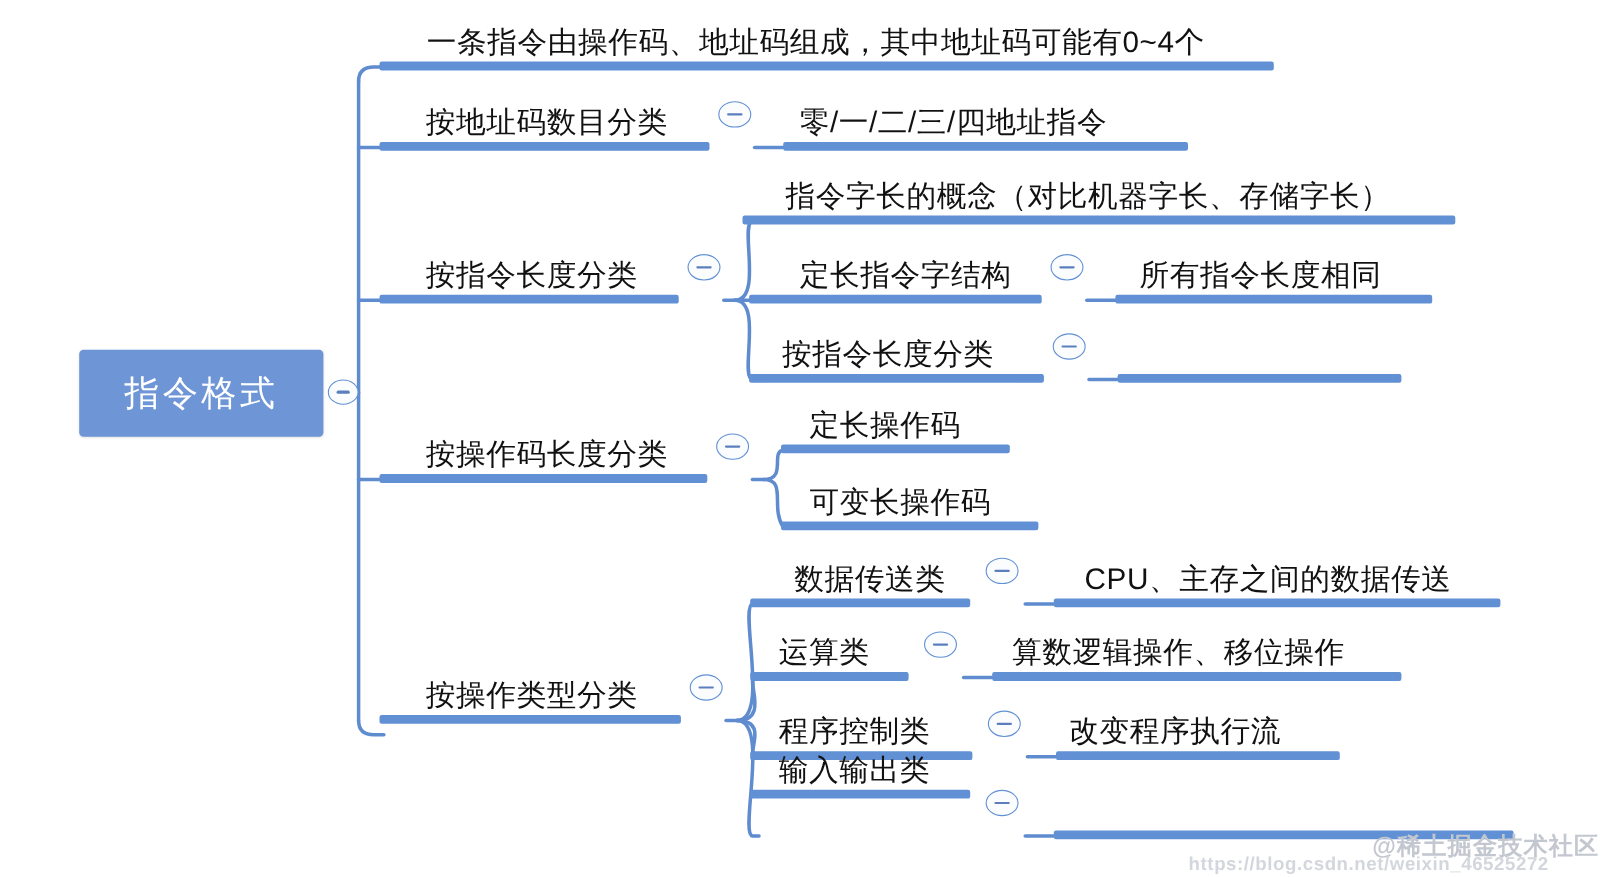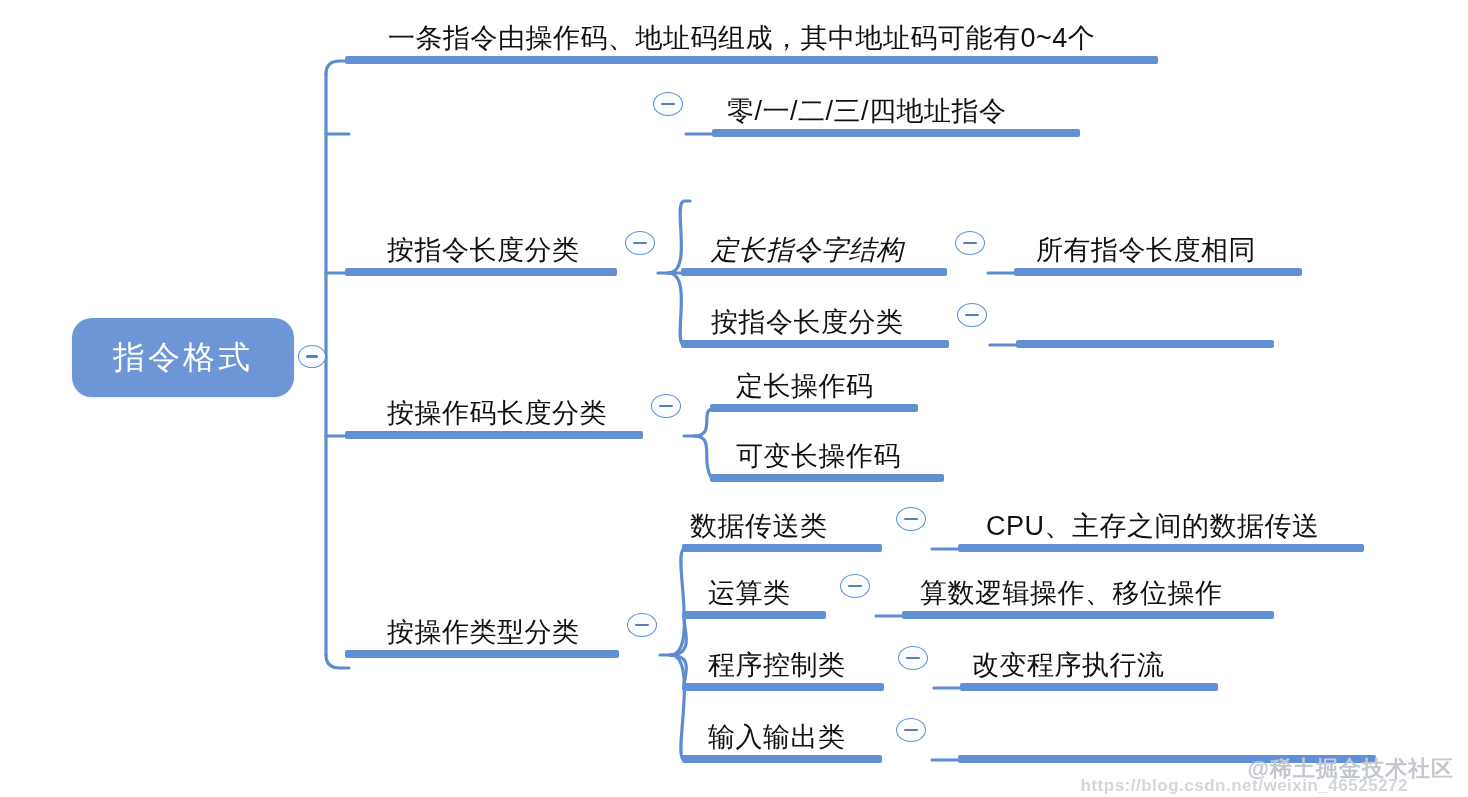--- a/index.html
+++ b/index.html
@@ -15,21 +15,21 @@
 
   
   #wires{position:absolute;left:0;top:0;width:1468px;height:797px;pointer-events:none;}
 
   
   .root-node{
     position:absolute;
     left:72px;top:318px;
     width:222px;height:79px;
     background:#6e96d6;
-    border-radius:20px;
+    border-radius:4px;
     display:flex;align-items:center;justify-content:center;
     box-shadow:0 1px 2px rgba(0,0,0,.10);
   }
   .root-node .label{
     color:#ffffff;
     font-size:32px;
     letter-spacing:3px;
     font-weight:400;
     white-space:nowrap;
   }
@@ -137,35 +137,43 @@
   <div class="root-node">
     <span class="label">指令格式</span>
   </div>
   <div class="toggle root-toggle" style="left:298px;top:345px;"></div>
 
   <div class="node sz-lg" style="left:345px;top:14px;width:813px;height:50px;">
     <span class="txt" style="left:43px;">一条指令由操作码、地址码组成，其中地址码可能有0~4个</span>
     <span class="bar" style="width:813px;"></span>
   </div>
 
+  <div class="node sz-lg" style="left:345px;top:87px;width:300px;height:50px;">
+    <span class="txt" style="left:42px;">按地址码数目分类</span>
+    <span class="bar" style="width:300px;"></span>
+  </div>
   <div class="toggle" style="left:653px;top:92px;"></div>
   <div class="node sz-lg" style="left:712px;top:87px;width:368px;height:50px;">
     <span class="txt" style="left:15px;">零/一/二/三/四地址指令</span>
     <span class="bar" style="width:368px;"></span>
   </div>
 
   <div class="node sz-lg" style="left:345px;top:226px;width:272px;height:50px;">
     <span class="txt" style="left:42px;">按指令长度分类</span>
     <span class="bar" style="width:272px;"></span>
   </div>
   <div class="toggle" style="left:625px;top:231px;"></div>
 
+  <div class="node sz-lg" style="left:675px;top:154px;width:648px;height:50px;">
+    <span class="txt" style="left:39px;">指令字长的概念（对比机器字长、存储字长）</span>
+    <span class="bar" style="width:648px;"></span>
+  </div>
 
   <div class="node sz-lg" style="left:681px;top:226px;width:266px;height:50px;">
-    <span class="txt" style="left:30px;font-style:italic;">定长指令字结构</span>
+    <span class="txt" style="left:46px;">定长指令字结构</span>
     <span class="bar" style="width:266px;"></span>
   </div>
   <div class="toggle" style="left:955px;top:231px;"></div>
   <div class="node sz-lg" style="left:1014px;top:226px;width:288px;height:50px;">
     <span class="txt" style="left:22px;">所有指令长度相同</span>
     <span class="bar" style="width:288px;"></span>
   </div>
 
   <div class="node sz-lg" style="left:681px;top:298px;width:268px;height:50px;">
     <span class="txt" style="left:30px;">按指令长度分类</span>
@@ -191,21 +199,21 @@
     <span class="bar" style="width:234px;"></span>
   </div>
 
   <div class="node sz-lg" style="left:345px;top:608px;width:274px;height:50px;">
     <span class="txt" style="left:42px;">按操作类型分类</span>
     <span class="bar" style="width:274px;"></span>
   </div>
   <div class="toggle" style="left:627px;top:613px;"></div>
 
   <div class="node sz-lg" style="left:682px;top:502px;width:200px;height:50px;">
-    <span class="txt" style="left:8px;text-align:center;">数据传送类</span>
+    <span class="txt" style="left:40px;text-align:center;">数据传送类</span>
     <span class="bar" style="width:200px;"></span>
   </div>
   <div class="toggle" style="left:896px;top:507px;"></div>
   <div class="node sz-lg" style="left:958px;top:502px;width:406px;height:50px;">
     <span class="txt" style="left:28px;">CPU、主存之间的数据传送</span>
     <span class="bar" style="width:406px;"></span>
   </div>
 
   <div class="node sz-lg" style="left:682px;top:569px;width:144px;height:50px;">
     <span class="txt" style="left:26px;">运算类</span>
@@ -220,21 +228,21 @@
   <div class="node sz-lg" style="left:682px;top:641px;width:202px;height:50px;">
     <span class="txt" style="left:26px;text-align:center;">程序控制类</span>
     <span class="bar" style="width:202px;"></span>
   </div>
   <div class="toggle" style="left:898px;top:646px;"></div>
   <div class="node sz-lg" style="left:960px;top:641px;width:258px;height:50px;">
     <span class="txt" style="left:12px;">改变程序执行流</span>
     <span class="bar" style="width:258px;"></span>
   </div>
 
-  <div class="node sz-lg" style="left:682px;top:713px;width:200px;height:50px;">
+  <div class="node sz-lg" style="left:682px;top:676px;width:200px;height:50px;">
     <span class="txt" style="left:26px;">输入输出类</span>
     <span class="bar" style="width:200px;"></span>
   </div>
   <div class="toggle" style="left:896px;top:718px;"></div>
   <div class="node sz-lg" style="left:958px;top:713px;width:418px;height:50px;">
     <span class="bar" style="width:418px;"></span>
   </div>
 
   <div class="wm wm-1">@稀土掘金技术社区</div>
   <div class="wm wm-2">https://blog.csdn.net/weixin_46525272</div>

